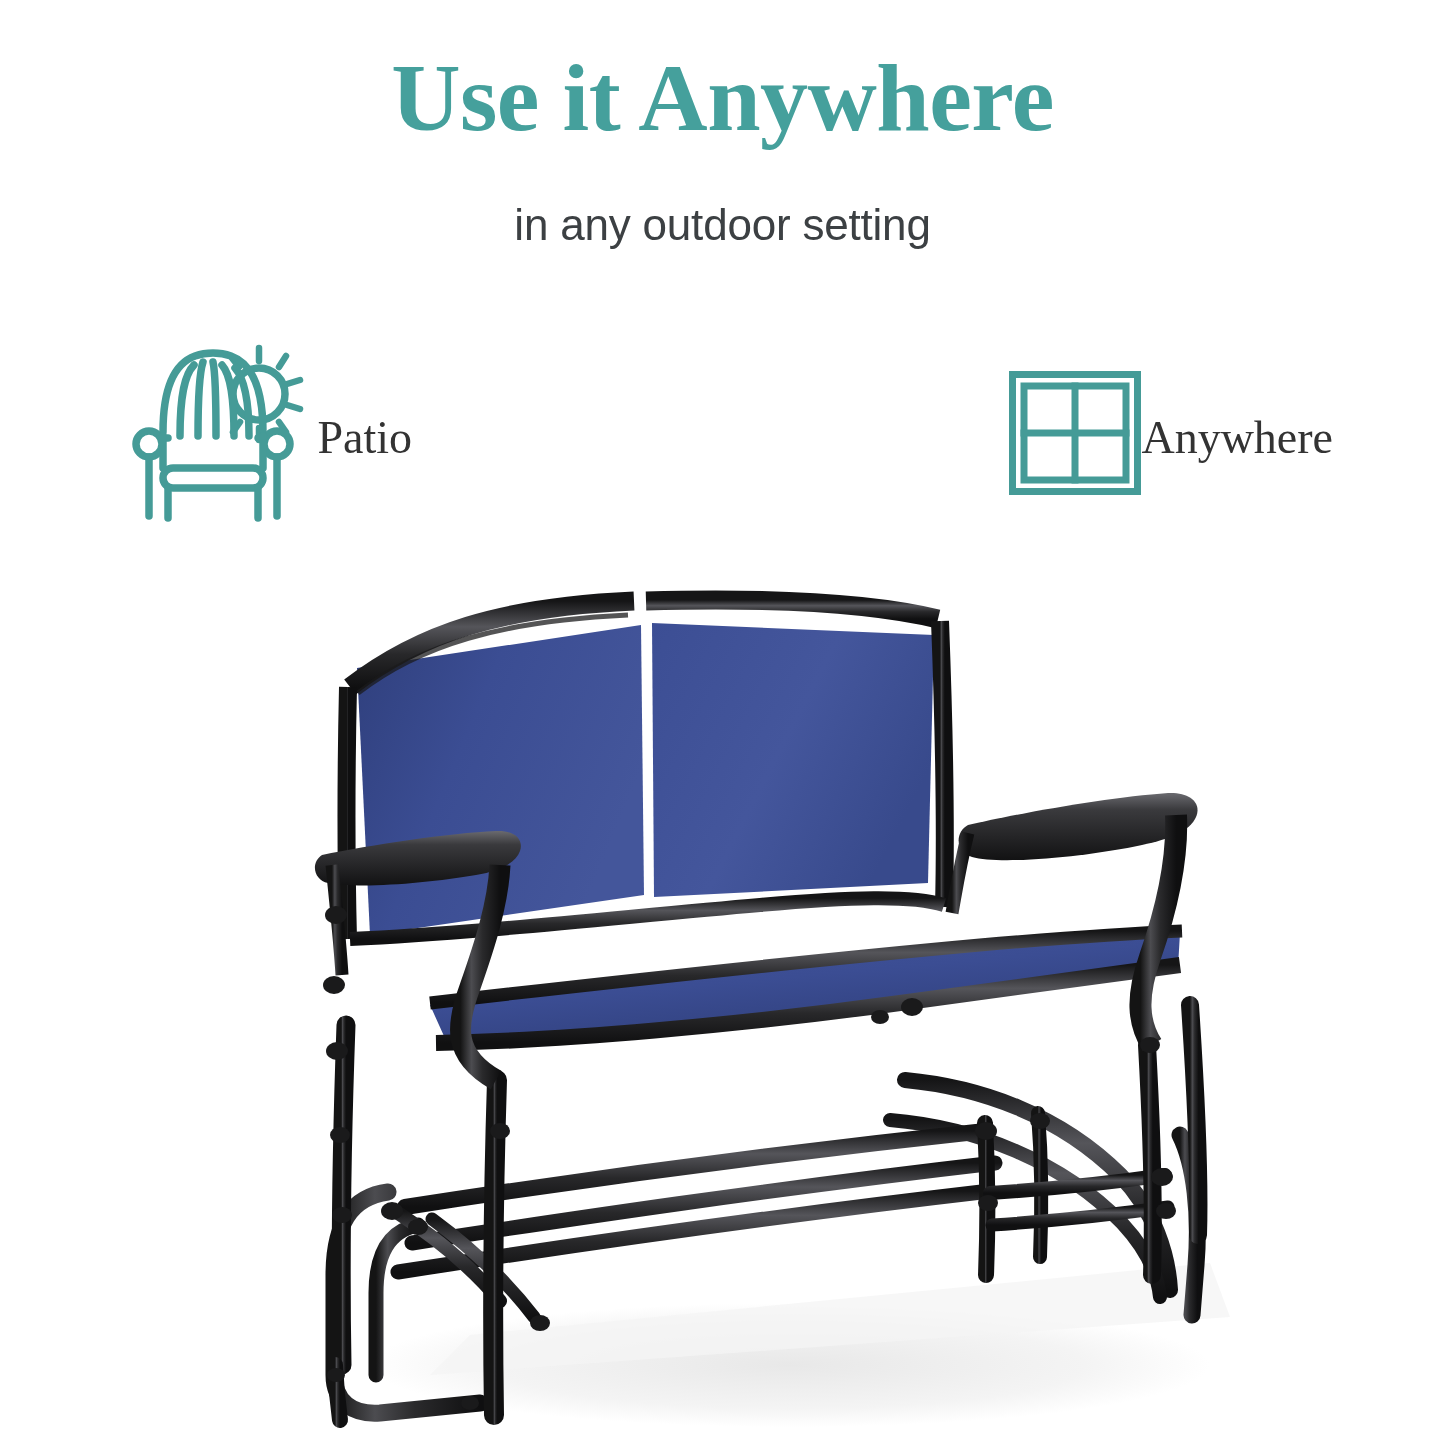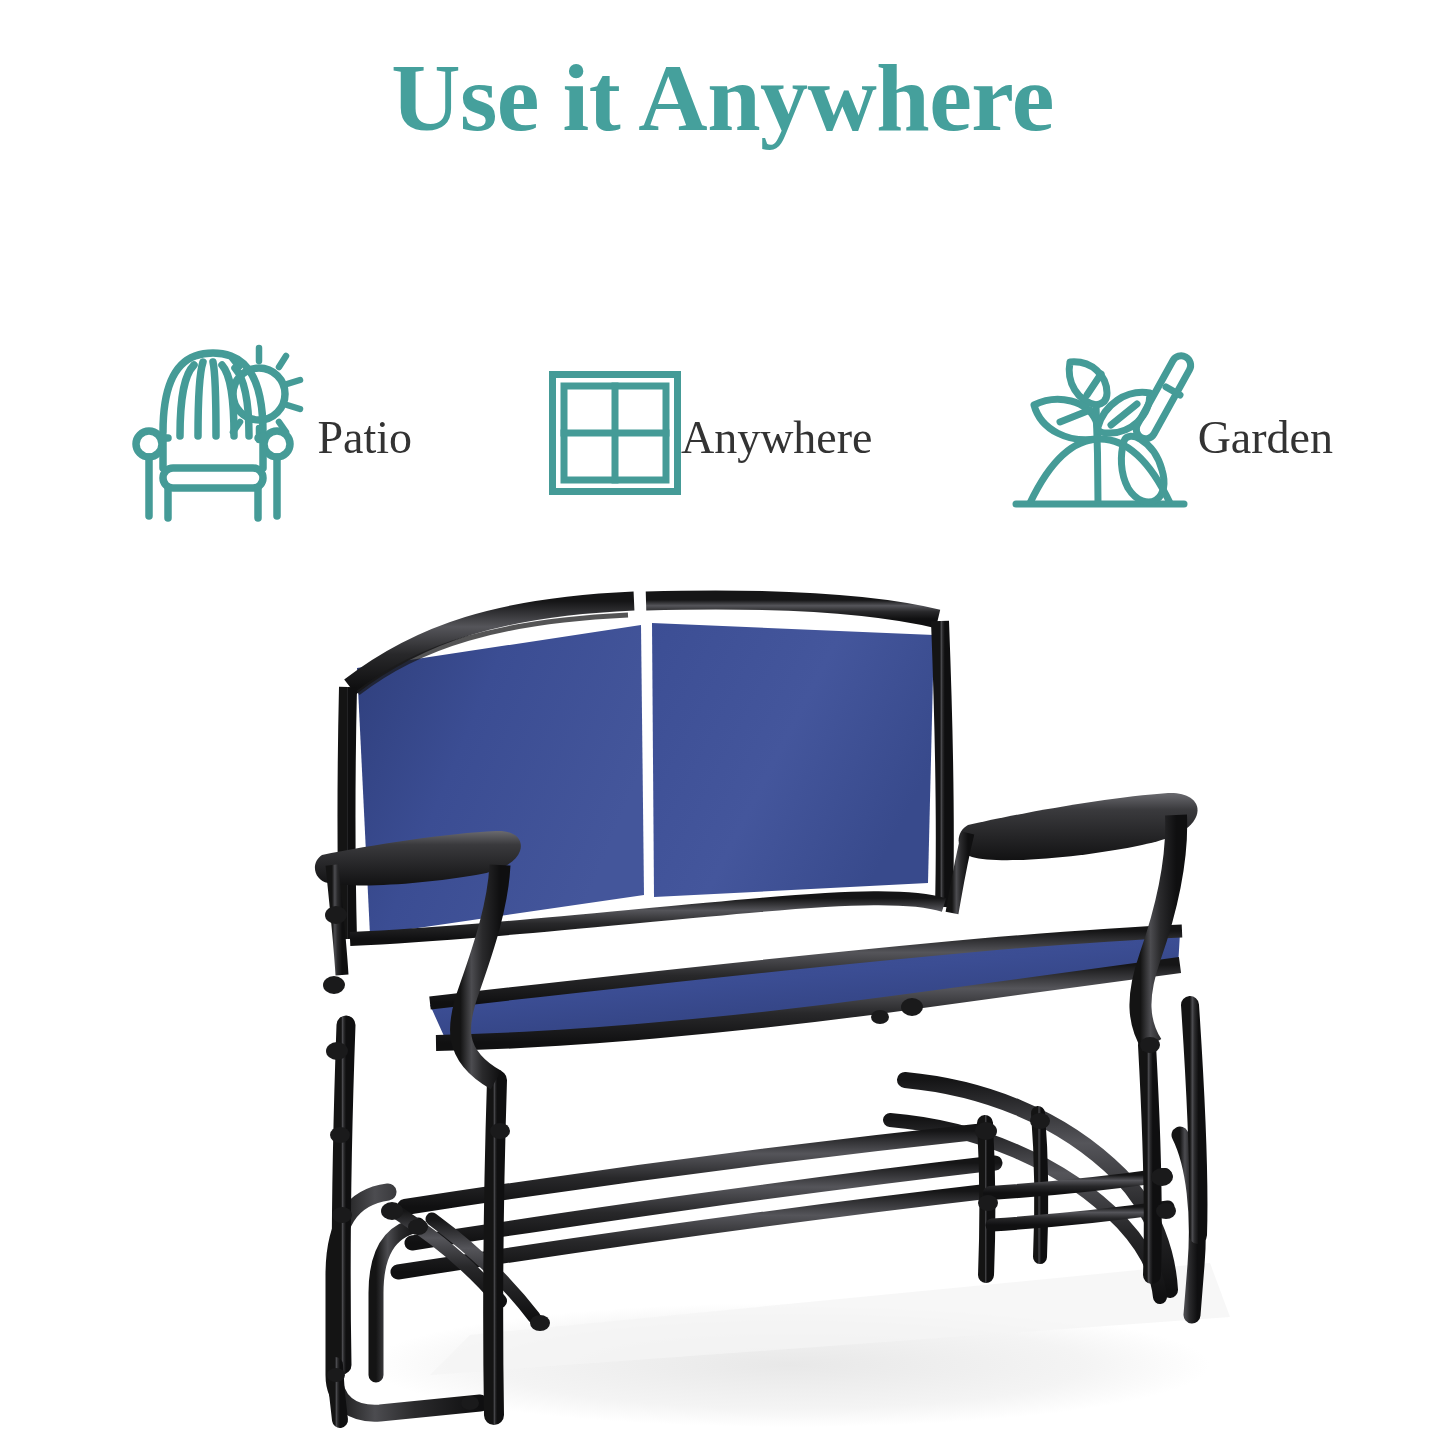--- a/index.html
+++ b/index.html
@@ -86,20 +86,21 @@
   .product svg{ display:block; width:100%; height:100%; }
 </style>
 </head>
 <body>
 
 <div class="page">
 
   <div class="headline">Use it Anywhere</div>
 
   <div class="subhead">
+    <span>in any outdoor setting</span>
   </div>
 
   <div class="usecases">
 
     <div class="usecase">
       <div class="uc-art">
         <svg width="170" height="186" viewBox="0 0 170 186" fill="none" stroke="#459b97" stroke-width="7.5" stroke-linecap="round" stroke-linejoin="round">
 
           <g stroke-width="6.5">
             <line x1="127" y1="8" x2="127" y2="21"></line>
@@ -152,47 +153,20 @@
           <rect x="15" y="15" width="102" height="94"></rect>
 
           <line x1="66" y1="15" x2="66" y2="109"></line>
 
           <line x1="15" y1="62" x2="117" y2="62"></line>
         </svg>
       </div>
       <div class="uc-label">Anywhere</div>
     </div>
 
-    <div class="usecase">
-      <div class="uc-art">
-        <svg width="190" height="180" viewBox="0 0 190 180" fill="none" stroke="#459b97" stroke-width="7" stroke-linecap="round" stroke-linejoin="round">
-
-          <path d="M22 160 C42 118 66 96 92 96 C118 96 142 118 162 160"></path>
-
-          <line x1="8" y1="161" x2="176" y2="161"></line>
-
-          <path d="M90 160 C90 120 89 86 88 62"></path>
-
-          <path d="M88 62 C70 58 58 40 62 19 C84 17 99 33 99 50 C99 57 95 61 88 62 Z"></path>
-          <line x1="79" y1="52" x2="93" y2="31"></line>
-
-          <path d="M88 96 C62 100 33 88 26 62 C50 50 80 58 88 78 C90 86 91 93 88 96 Z"></path>
-          <line x1="52" y1="79" x2="82" y2="67"></line>
-
-          <path d="M90 84 C96 62 118 46 142 50 C142 74 122 90 102 90 C94 90 89 89 90 84 Z"></path>
-          <line x1="103" y1="82" x2="129" y2="61"></line>
-
-          <path d="M116 98 C112 112 112 130 120 145 C128 158 140 162 148 157 C156 152 158 140 154 127 C150 112 142 102 132 96 C126 92 118 92 116 98 Z"></path>
-
-          <rect x="146" y="8" width="19" height="92" rx="9.5" transform="rotate(29 155 54)"></rect>
-          <line x1="158" y1="44" x2="172" y2="52"></line>
-        </svg>
-      </div>
-      <div class="uc-label">Garden</div>
-    </div>
   </div>
 
   <div class="product">
     <svg viewBox="0 0 1445 870" preserveAspectRatio="xMidYMid meet">
       <defs>
 
         <linearGradient id="slingL" x1="0" y1="0" x2="1" y2="0.45">
           <stop offset="0" stop-color="#2f3f7c"></stop>
           <stop offset="0.45" stop-color="#3b4d93"></stop>
           <stop offset="1" stop-color="#44569b"></stop>

